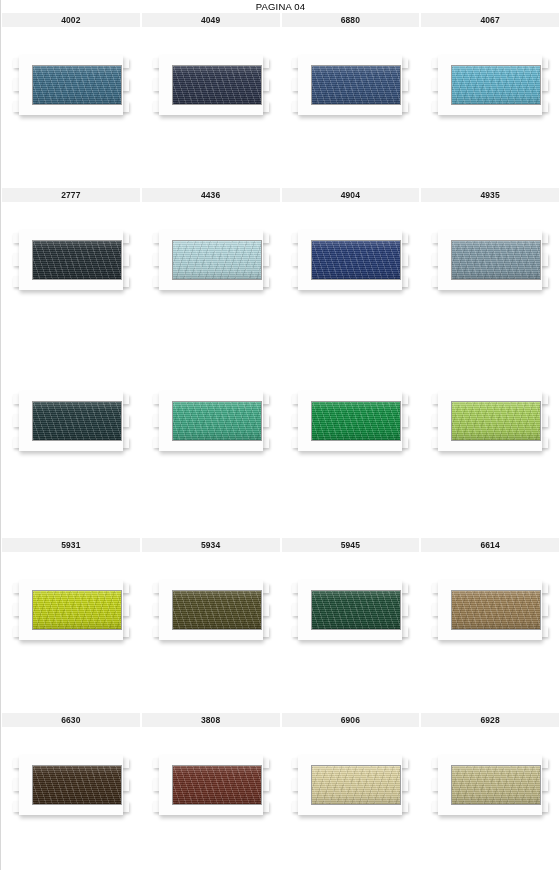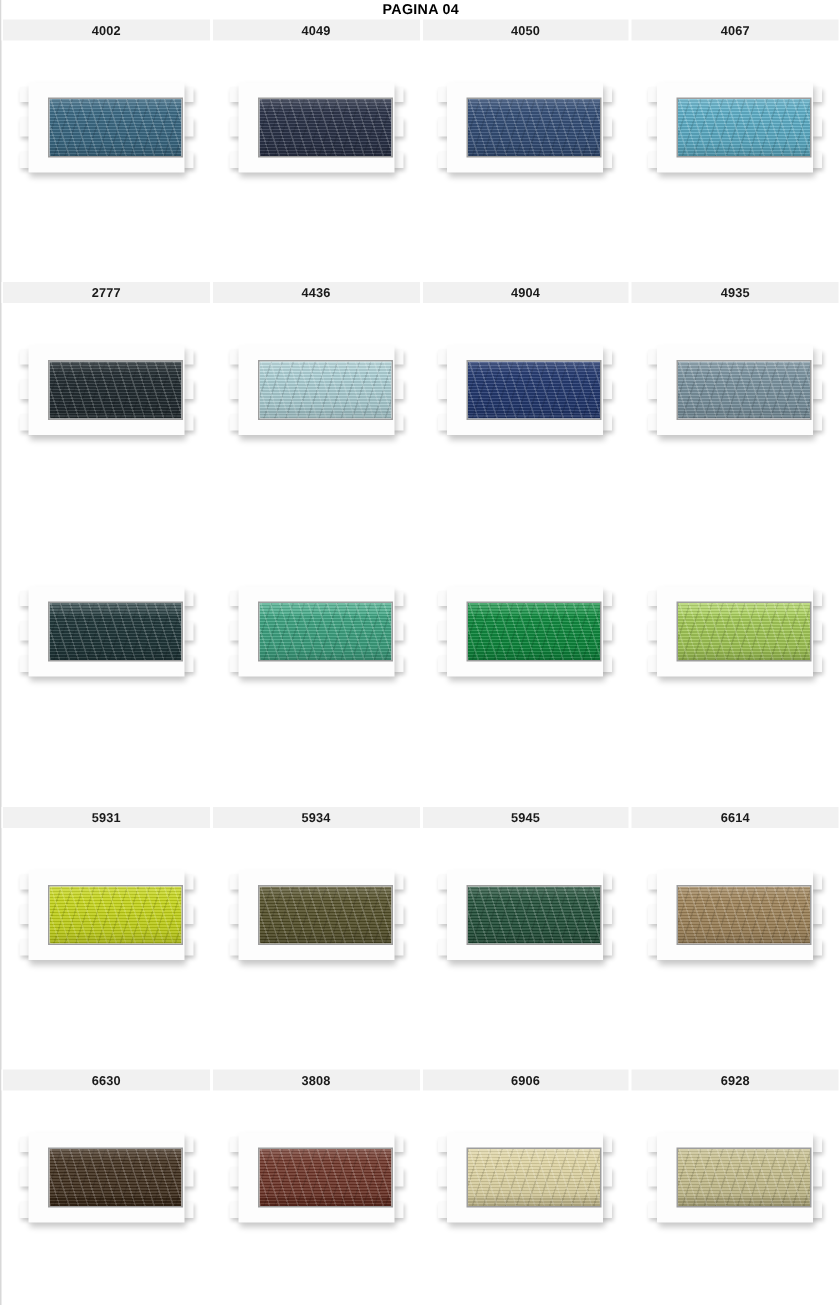--- a/index.html
+++ b/index.html
@@ -24,21 +24,21 @@
     border-left: 1px solid #d8d8d8;
     background: #ffffff;
   }
 
   
   .page-title {
     height: 13px;
     line-height: 13px;
     text-align: center;
     font-size: 9.5px;
-    font-weight: bold;
+    font-weight: normal;
     letter-spacing: 0.2px;
     color: #000000;
     background: #ffffff;
   }
 
   
   .grid {
     display: flex;
     flex-direction: column;
   }
@@ -181,21 +181,21 @@
 
 <div id="page">
 
   <div class="page-title">PAGINA 04</div>
 
   <div class="grid">
       <div class="row">
         <div class="label-strip">
           <div class="label-cell">4002</div>
           <div class="label-cell">4049</div>
-          <div class="label-cell">4050</div>
+          <div class="label-cell">6880</div>
           <div class="label-cell">4067</div>
         </div>
         <div class="swatch-strip">
           <div class="swatch-cell">
             <div class="bobbin">
               <div class="tab tab-l-top"></div>
               <div class="tab tab-l-mid"></div>
               <div class="tab tab-l-bot"></div>
               <div class="tab tab-r-top"></div>
               <div class="tab tab-r-mid"></div>

